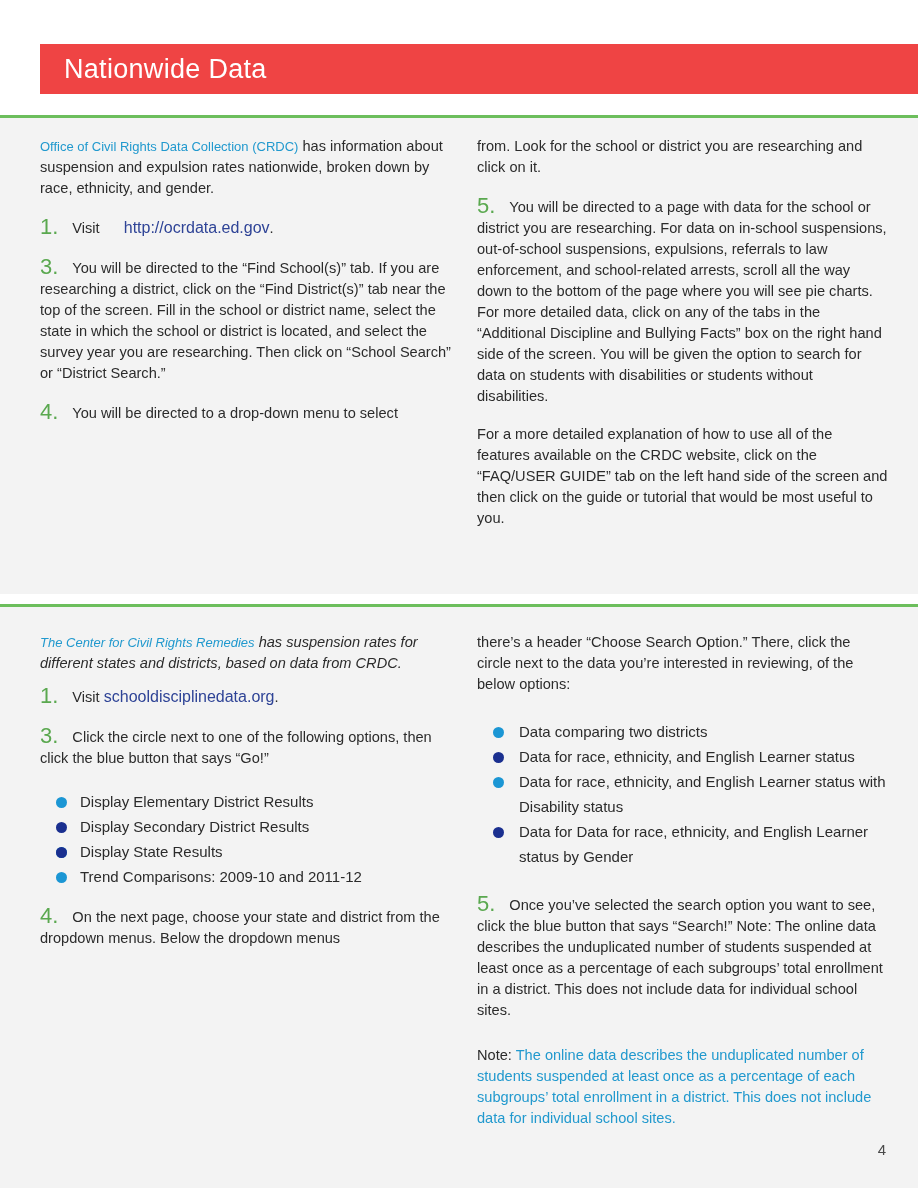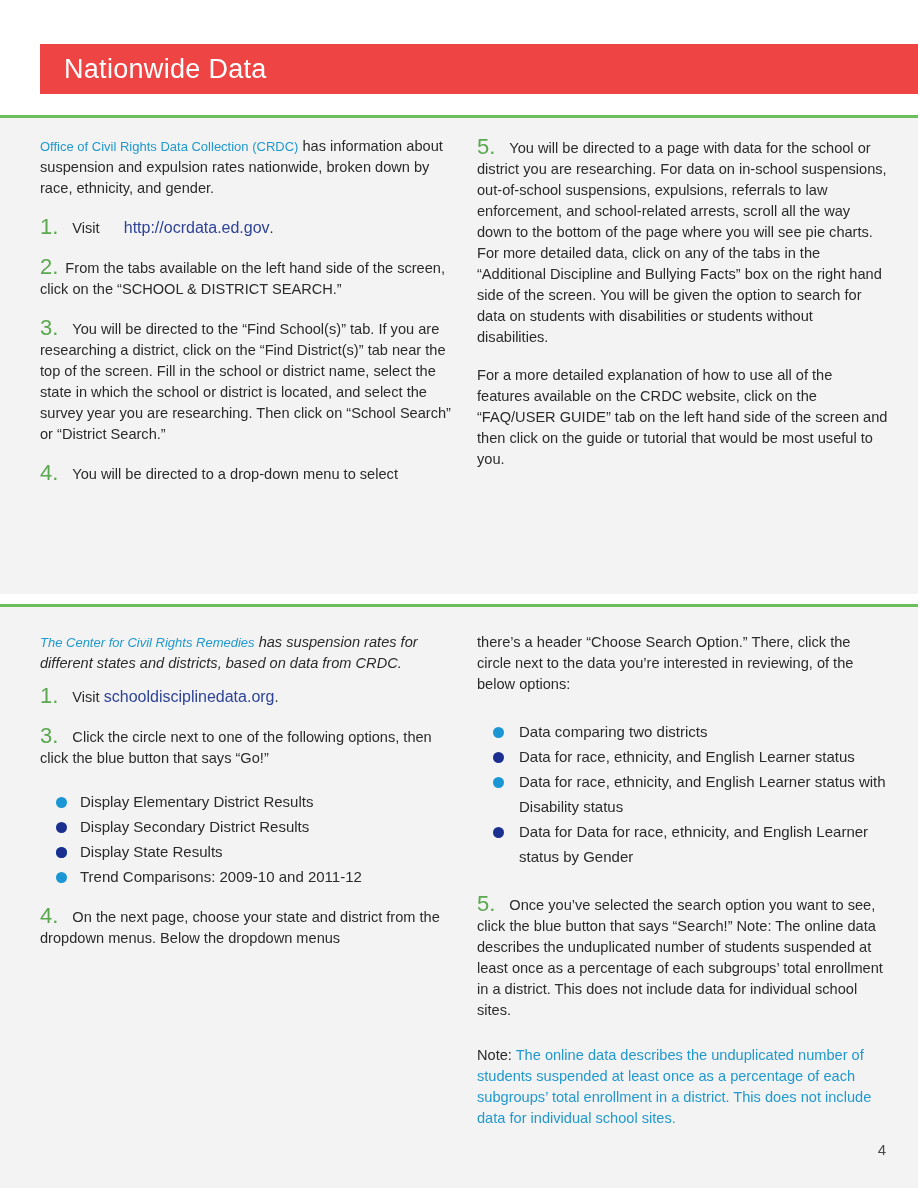--- a/index.html
+++ b/index.html
@@ -171,36 +171,34 @@
   <div class="col">
 
     <p class="para">
       <span class="lead-heading-inline">Office of Civil Rights Data Collection (CRDC)</span><span> has information about suspension and expulsion rates nationwide, broken down by race, ethnicity, and gender.</span>
     </p>
 
     <div class="step">
       <span class="num gap">1.</span><span class="body">Visit </span><a class="link" href="#">http://ocrdata.ed.gov</a><span class="body">.</span>
     </div>
 
-    <div class="step">
-      <span class="num">2.</span><span class="body">From the tabs available on the left hand side of the screen, click on the “SCHOOL &amp; DISTRICT SEARCH.”</span>
-    </div>
 
     <div class="step">
       <span class="num gap">3.</span><span class="body">You will be directed to the “Find School(s)” tab. If you are researching a district, click on the “Find District(s)” tab near the top of the screen. Fill in the school or district name, select the state in which the school or district is located, and select the survey year you are researching. Then click on “School Search” or “District Search.”</span>
     </div>
 
     <div class="step">
       <span class="num gap">4.</span><span class="body">You will be directed to a drop-down menu to select</span>
     </div>
 
   </div>
 
   <div class="col">
 
+    <p class="para">from. Look for the school or district you are researching and click on it.</p>
 
     <div class="step">
       <span class="num gap">5.</span><span class="body">You will be directed to a page with data for the school or district you are researching. For data on in-school suspensions, out-of-school suspensions, expulsions, referrals to law enforcement, and school-related arrests, scroll all the way down to the bottom of the page where you will see pie charts. For more detailed data, click on any of the tabs in the “Additional Discipline and Bullying Facts” box on the right hand side of the screen. You will be given the option to search for data on students with disabilities or students without disabilities.</span>
     </div>
 
     <p class="para">For a more detailed explanation of how to use all of the features available on the CRDC website, click on the “FAQ/USER GUIDE” tab on the left hand side of the screen and then click on the guide or tutorial that would be most useful to you.</p>
 
   </div>
 
 </div>

